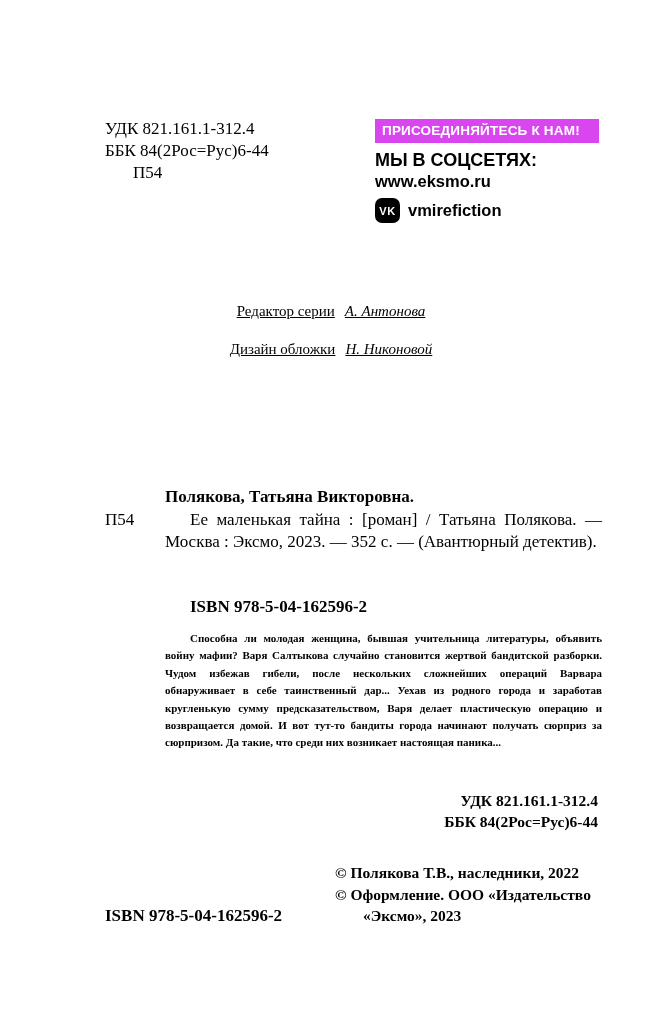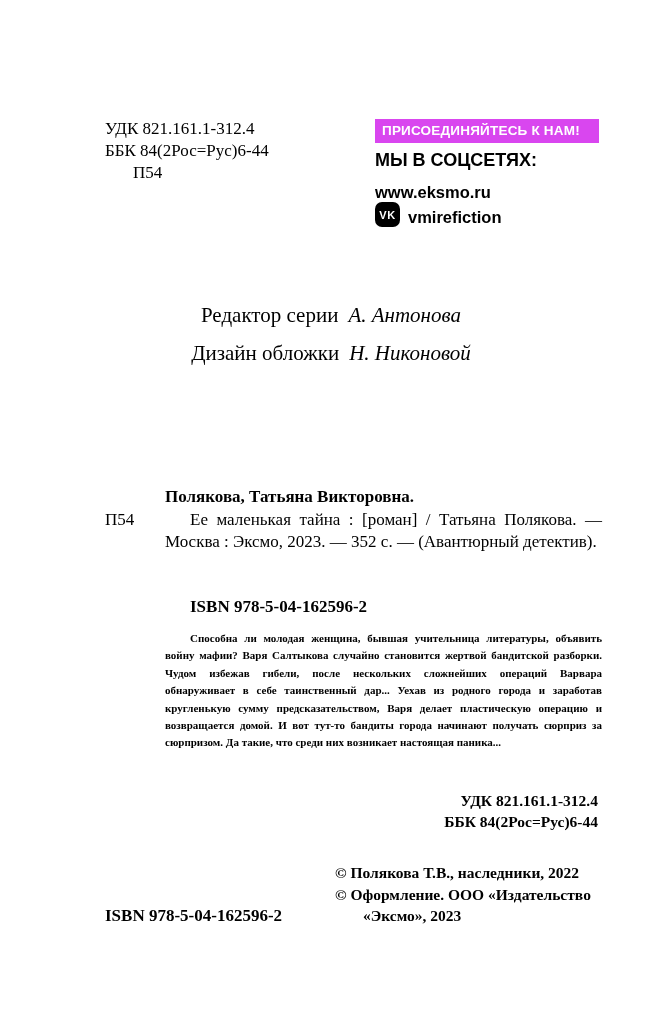--- a/index.html
+++ b/index.html
@@ -17,31 +17,31 @@
   .codes-top { position: absolute; left: 105px; top: 118px; font-size: 17px; line-height: 22px; }
   .codes-top .p54-line { padding-left: 28px; }
 
   
   .social { position: absolute; left: 375px; top: 119px; width: 224px; font-family: "Liberation Sans", sans-serif; }
   .social-banner {
     background: #d946ef; color: #fff; font-weight: bold; font-size: 13.5px;
     padding: 4px 7px 5px 7px; letter-spacing: 0.2px; white-space: nowrap;
   }
   .social-networks { font-weight: bold; font-size: 18px; margin-top: 7px; }
-  .social-site { font-weight: bold; font-size: 16.5px; margin-top: 12px; }
-  .social-vk-row { display: flex; align-items: flex-end; }
+  .social-site { font-weight: bold; font-size: 16.5px; margin-top: 1px; }
+  .social-vk-row { display: flex; align-items: center; margin-top: 7px; }
   .vk-badge {
     width: 25px; height: 25px; background: #000; border-radius: 7px;
     color: #fff; display: flex; align-items: center; justify-content: center;
     font-weight: bold; font-size: 11px; letter-spacing: 0.5px; flex: 0 0 auto;
   }
   .social-handle { font-weight: bold; font-size: 16.5px; margin-left: 8px; }
 
   
-  .credit-line { position: absolute; left: 0; width: 662px; text-align: center; font-size: 21px; }
+  .credit-line { position: absolute; left: 0; width: 662px; text-align: center; font-size: 15px; text-decoration: underline; }
   .credit-editor { top: 303px; }
   .credit-designer { top: 341px; }
   .credit-name { font-style: italic; margin-left: 10px; }
 
   
   .catalog-author { position: absolute; left: 165px; top: 487px; font-weight: bold; font-size: 17px; }
   .catalog-row { position: absolute; left: 105px; top: 509px; width: 497px; font-size: 17px; line-height: 22px; }
   .catalog-code { position: absolute; left: 0; top: 0; }
   .catalog-entry { margin-left: 60px; text-align: justify; text-indent: 25px; }
 

